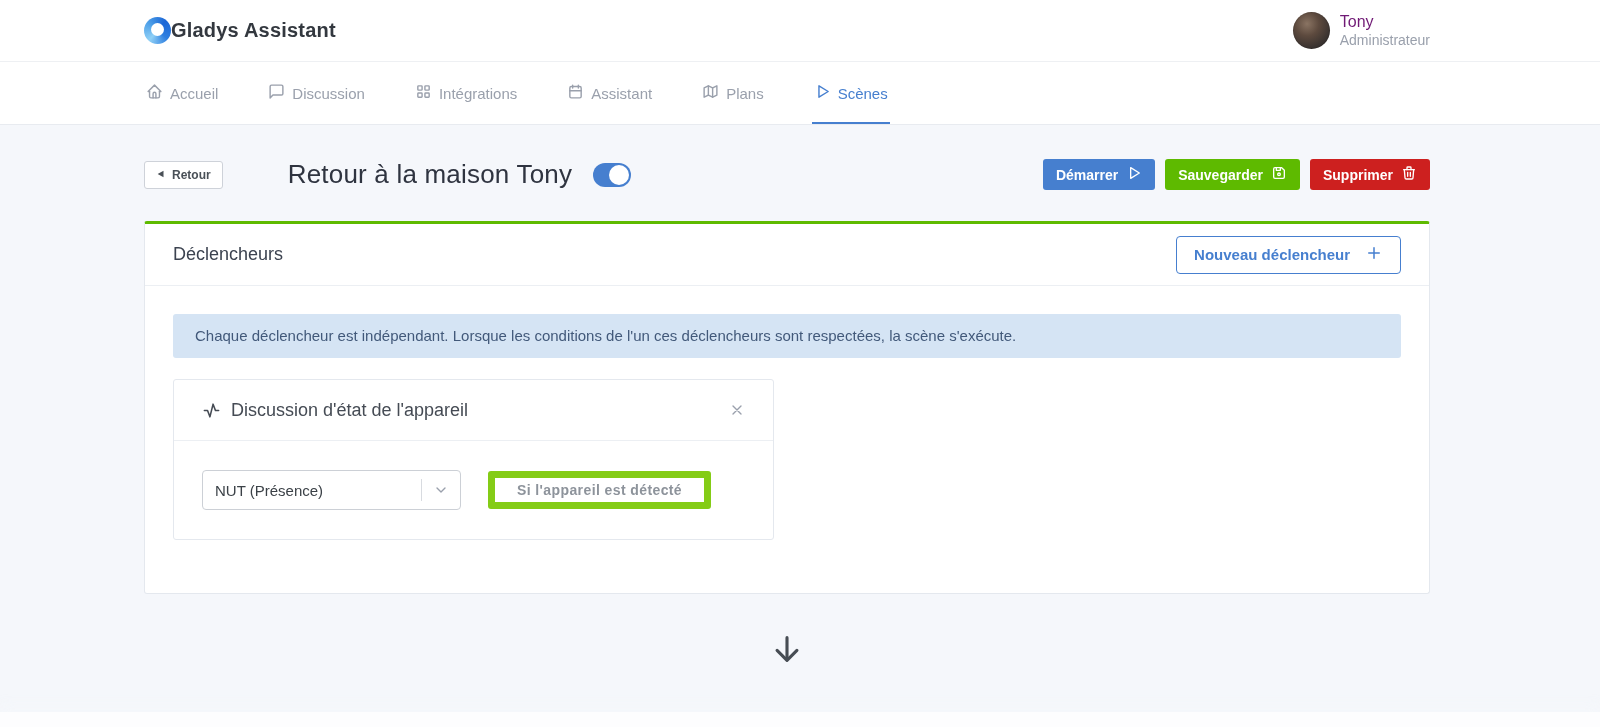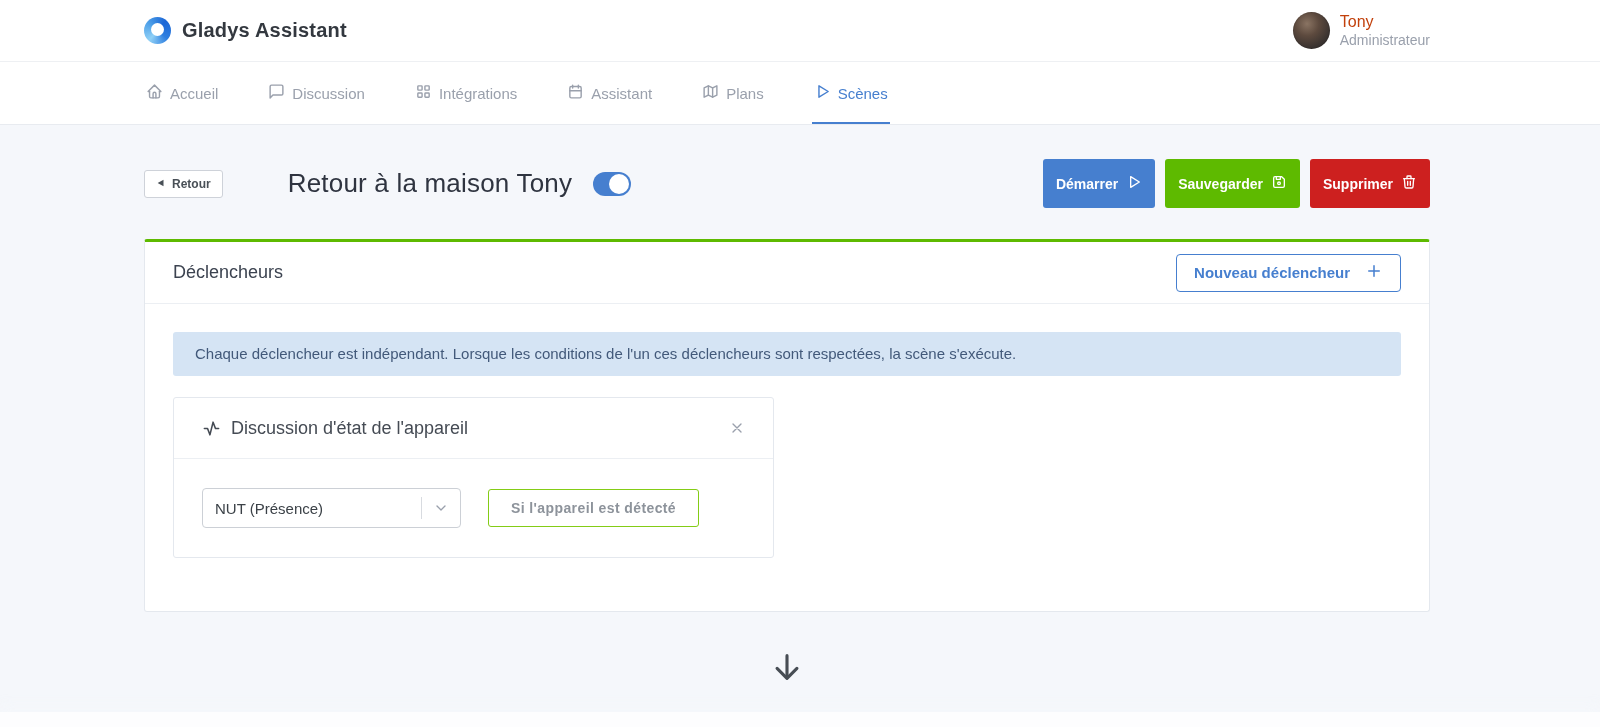--- a/index.html
+++ b/index.html
@@ -7,38 +7,38 @@
   body {
     font-family:"Liberation Sans","DejaVu Sans",sans-serif;
     background:#f5f7fb;
     color:#343a40;
   }
   .container { width:1286px; margin-left:144px; }
 
   
   .top-header { background:#ffffff; height:62px; border-bottom:1px solid #eef0f3; }
   .top-header .container { height:100%; display:flex; align-items:center; justify-content:space-between; }
-  .brand { display:flex; align-items:center; gap:11px; }
+  .brand { display:flex; align-items:center; gap:0; }
   .logo-ring {
     width:27px; height:27px; border-radius:50%;
     background:conic-gradient(from 220deg,#8fd0f6,#4ea0e8,#1b66d6,#2f7fe0,#8fd0f6);
     position:relative; flex:0 0 auto;
   }
   .logo-ring::after {
     content:""; position:absolute; left:7px; top:6px; width:13px; height:13px;
     border-radius:50%; background:#ffffff;
   }
   .app-title { font-size:20px; font-weight:700; color:#33383f; letter-spacing:.2px; }
   .user-box { display:flex; align-items:center; gap:10px; }
   .avatar {
     width:37px; height:37px; border-radius:50%; flex:0 0 auto;
     background:radial-gradient(circle at 38% 32%,#8a7463 0%,#5d4a3e 35%,#3a3330 70%,#23201f 100%);
     box-shadow:inset 0 0 0 1px rgba(0,0,0,.08);
   }
-  .user-name { font-size:16px; color:#c2410c; line-height:1.25; }
+  .user-name { font-size:16px; color:#701a75; line-height:1.25; }
   .user-role { font-size:14px; color:#9aa0ac; line-height:1.25; }
 
   
   .nav-bar { background:#ffffff; height:63px; border-bottom:1px solid #e8ebf0; }
   .nav-bar .container { height:100%; display:flex; align-items:stretch; }
   .nav-item {
     display:flex; align-items:center; gap:7px;
     color:#9aa0ac; font-size:15px; cursor:pointer;
     padding:0 2px; margin-right:46px; position:relative;
   }
@@ -61,21 +61,21 @@
   .toggle {
     width:38px; height:24px; border-radius:12px; background:#467fcf;
     margin-left:21px; position:relative; cursor:pointer; flex:0 0 auto;
   }
   .toggle .knob {
     position:absolute; top:2px; right:2px; width:20px; height:20px;
     border-radius:50%; background:#ffffff;
   }
   .spacer { flex:1; }
   .btn { display:inline-flex; align-items:center; gap:8px; border:none; border-radius:3px;
-    height:49px; padding:0 13px; font-size:14px; font-weight:600; color:#ffffff; cursor:pointer;
+    height:31px; padding:0 13px; font-size:14px; font-weight:600; color:#ffffff; cursor:pointer;
     font-family:inherit; }
   .btn svg { stroke:#ffffff; }
   .btn-primary { background:#467fcf; }
   .btn-success { background:#5eba00; margin-left:10px; }
   .btn-danger  { background:#cd201f; margin-left:10px; }
 
   
   .main-card {
     margin-top:31px; background:#ffffff;
     border:1px solid #e4e8ee; border-top:3px solid #5eba00; border-radius:3px;
@@ -116,21 +116,21 @@
     width:259px; height:40px; border:1px solid #ccd0d6; border-radius:4px;
     display:flex; align-items:center; background:#ffffff; cursor:pointer;
   }
   .select-value { flex:1; padding-left:12px; font-size:15px; color:#3b4147; white-space:nowrap; }
   .select-sep { width:1px; height:22px; background:#d8dbe0; }
   .select-arrow { width:38px; display:flex; align-items:center; justify-content:center; }
   .select-arrow svg { stroke:#9aa0ac; }
 
   .btn-condition {
     height:38px; padding:0 22px; background:#ffffff;
-    border:1px solid #84cc16; border-radius:3px;
+    border:7px solid #84cc16; border-radius:3px;
     font-size:14px; font-weight:600; color:#8d939b; letter-spacing:.4px; cursor:pointer;
     font-family:inherit;
   }
 
   
   .arrow-row { display:flex; justify-content:center; margin-top:38px; }
   .arrow-row svg { stroke:#474d54; }
   .bottom-strip { position:fixed; left:0; bottom:0; width:1600px; height:15px; background:#fdfdfe;
     box-shadow:0 -6px 14px rgba(245,247,251,.9); }
 </style>

